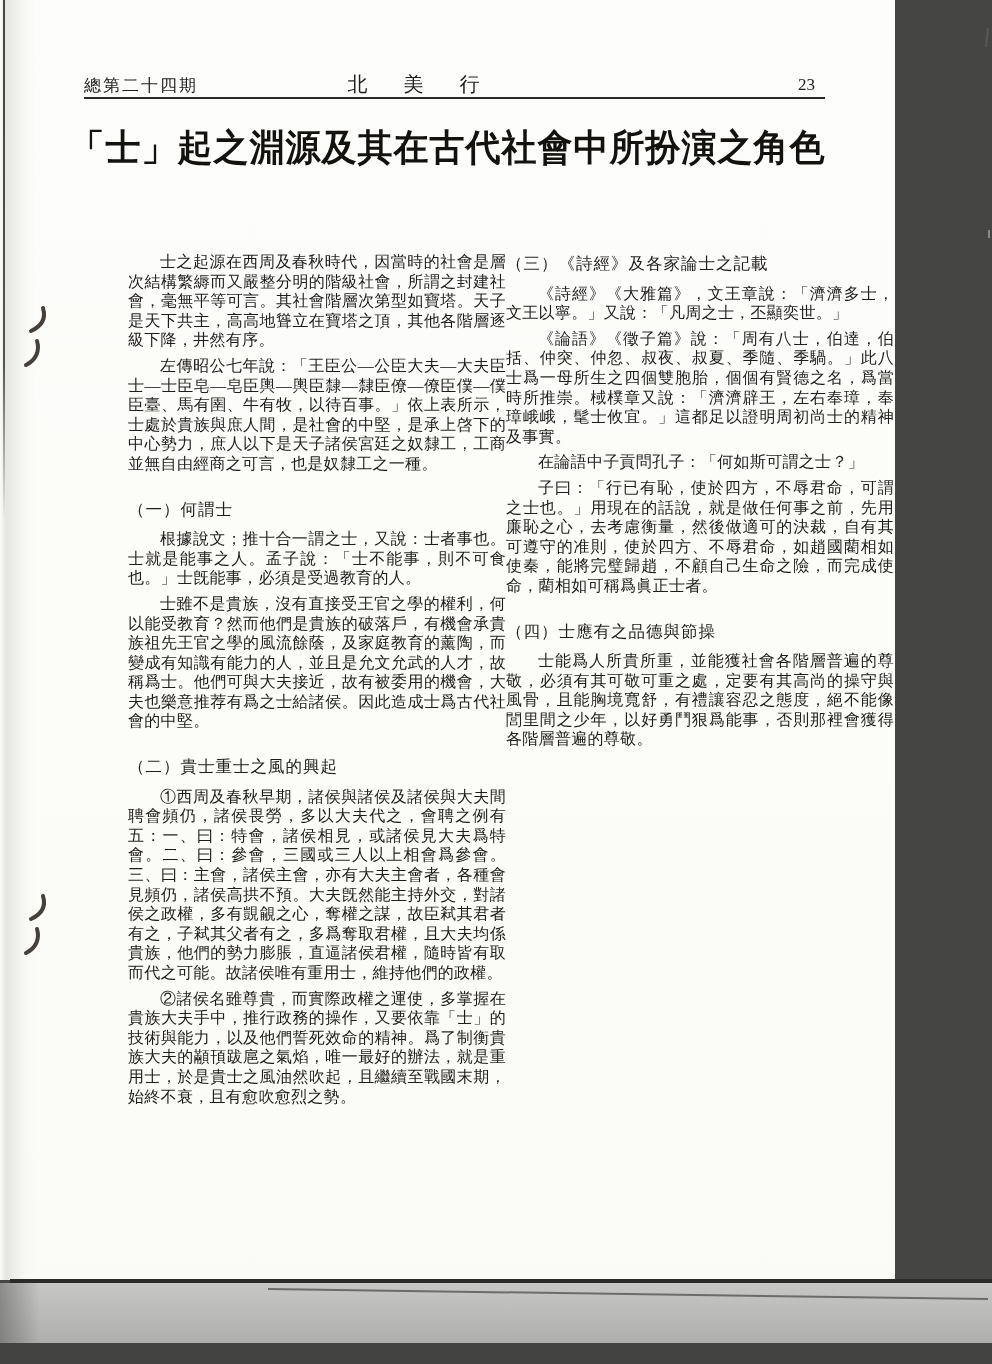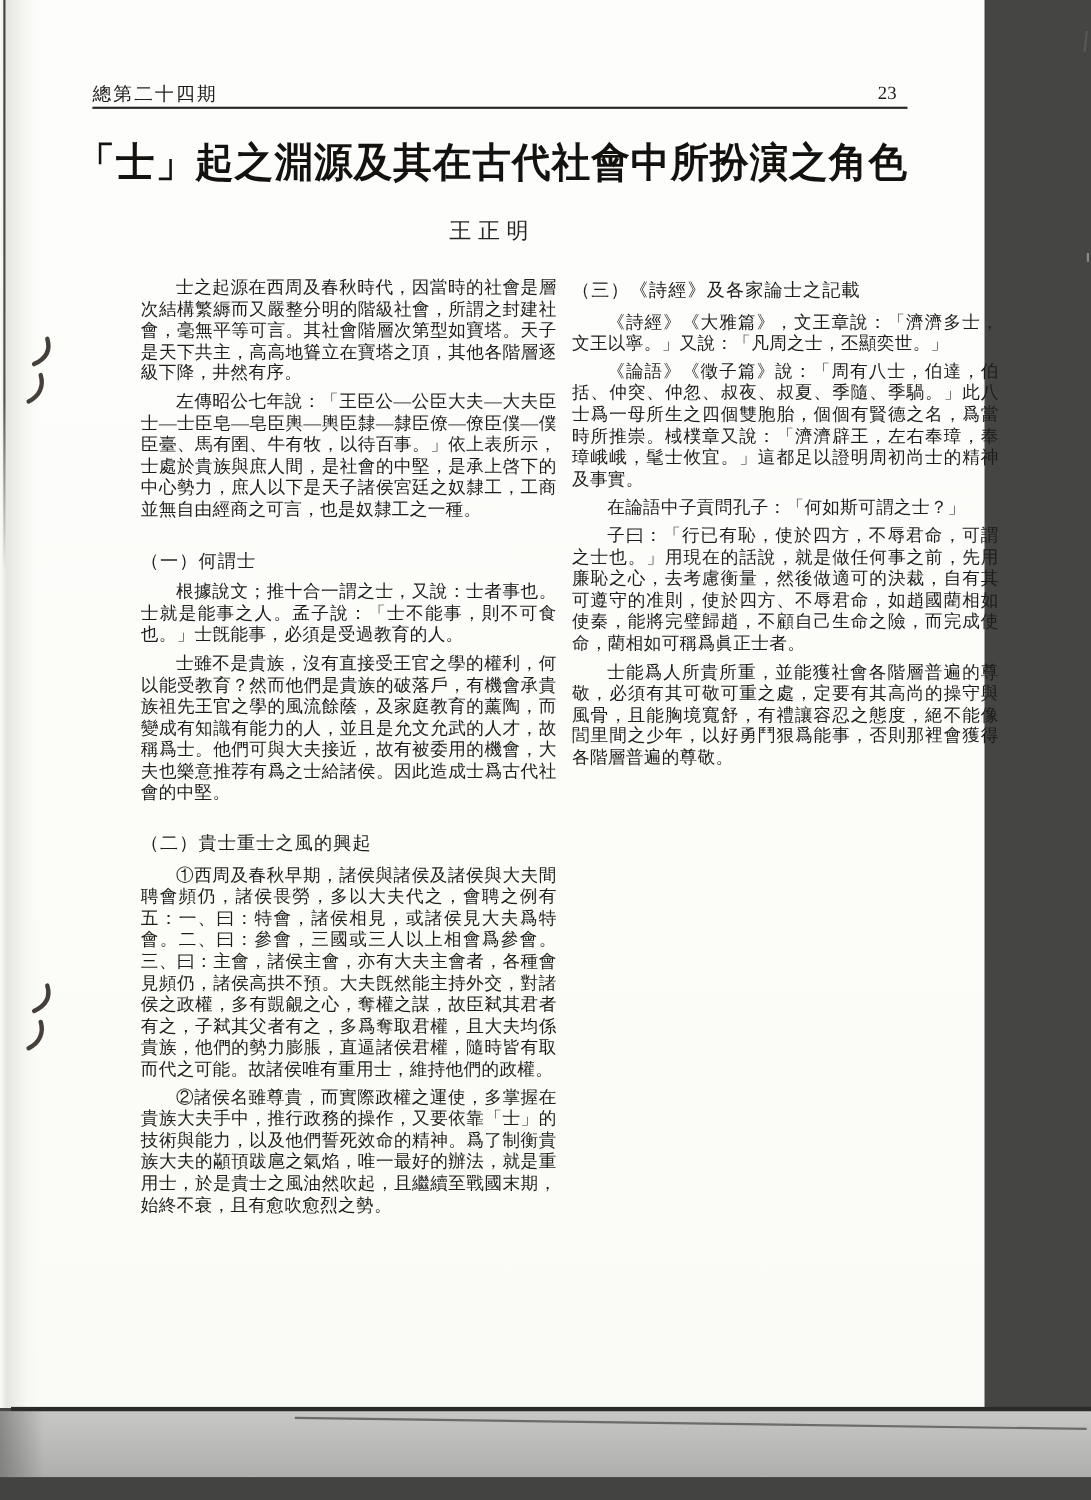--- a/index.html
+++ b/index.html
@@ -40,21 +40,21 @@
     text-align:center;font-size:35px;font-weight:900;letter-spacing:1px;
     color:#14120f;transform:scaleY(1.05);
   }
   .author{
     position:absolute;left:0;right:0;top:196px;
     text-align:center;font-size:20px;letter-spacing:6px;color:#262420;
   }
   
   .cols{
     position:absolute;left:128px;top:252px;width:780px;
-    display:flex;gap:14px;
+    display:flex;
     font-size:16px;line-height:19.6px;letter-spacing:.3px;
     text-align:justify;
   }
   .col{min-width:0;}
   .col-left{width:378px;}
   .col-right{width:388px;}
   .para{margin:0 0 6px 0;text-indent:2em;}
   .sec{margin:26px 0 10px 0;font-size:16.5px;font-weight:normal;letter-spacing:1px;}
   .sec:first-child{margin-top:2px;}
   
@@ -77,43 +77,44 @@
   <svg class="marks marks-top" viewBox="0 0 32 66">
     <path d="M23,4 C26,14 22,22 11,27" fill="none" stroke="#46403a" stroke-width="4" stroke-linecap="round"></path>
     <path d="M17,37 C20,47 16,56 6,61" fill="none" stroke="#46403a" stroke-width="4" stroke-linecap="round"></path>
   </svg>
   <svg class="marks marks-bottom" viewBox="0 0 32 66">
     <path d="M23,4 C26,14 22,22 11,27" fill="none" stroke="#46403a" stroke-width="4" stroke-linecap="round"></path>
     <path d="M17,37 C20,47 16,56 6,61" fill="none" stroke="#46403a" stroke-width="4" stroke-linecap="round"></path>
   </svg>
 
   <span class="hdr-issue">總第二十四期</span>
+  <span class="hdr-journal">北　美　行</span>
   <span class="hdr-page">23</span>
   <div class="hdr-rule"></div>
 
   <h1 class="title">「士」起之淵源及其在古代社會中所扮演之角色</h1>
-  <div class="author">王正明</div>
 
   <div class="cols">
     <div class="col col-left">
         <p class="para">士之起源在西周及春秋時代，因當時的社會是層次結構繁縟而又嚴整分明的階級社會，所謂之封建社會，毫無平等可言。其社會階層次第型如寶塔。天子是天下共主，高高地聳立在寶塔之頂，其他各階層逐級下降，井然有序。</p>
         <p class="para">左傳昭公七年說：「王臣公—公臣大夫—大夫臣士—士臣皂—皂臣輿—輿臣隸—隸臣僚—僚臣僕—僕臣臺、馬有圉、牛有牧，以待百事。」依上表所示，士處於貴族與庶人間，是社會的中堅，是承上啓下的中心勢力，庶人以下是天子諸侯宮廷之奴隸工，工商並無自由經商之可言，也是奴隸工之一種。</p>
         <h3 class="sec">（一）何謂士</h3>
         <p class="para">根據說文；推十合一謂之士，又說：士者事也。士就是能事之人。孟子說：「士不能事，則不可食也。」士旣能事，必須是受過教育的人。</p>
         <p class="para">士雖不是貴族，沒有直接受王官之學的權利，何以能受教育？然而他們是貴族的破落戶，有機會承貴族祖先王官之學的風流餘蔭，及家庭教育的薰陶，而變成有知識有能力的人，並且是允文允武的人才，故稱爲士。他們可與大夫接近，故有被委用的機會，大夫也樂意推荐有爲之士給諸侯。因此造成士爲古代社會的中堅。</p>
         <h3 class="sec">（二）貴士重士之風的興起</h3>
         <p class="para">①西周及春秋早期，諸侯與諸侯及諸侯與大夫間聘會頻仍，諸侯畏勞，多以大夫代之，會聘之例有五：一、曰：特會，諸侯相見，或諸侯見大夫爲特會。二、曰：參會，三國或三人以上相會爲參會。三、曰：主會，諸侯主會，亦有大夫主會者，各種會見頻仍，諸侯高拱不預。大夫旣然能主持外交，對諸侯之政權，多有覬覦之心，奪權之謀，故臣弒其君者有之，子弒其父者有之，多爲奪取君權，且大夫均係貴族，他們的勢力膨脹，直逼諸侯君權，隨時皆有取而代之可能。故諸侯唯有重用士，維持他們的政權。</p>
         <p class="para">②諸侯名雖尊貴，而實際政權之運使，多掌握在貴族大夫手中，推行政務的操作，又要依靠「士」的技術與能力，以及他們誓死效命的精神。爲了制衡貴族大夫的顢頇跋扈之氣焰，唯一最好的辦法，就是重用士，於是貴士之風油然吹起，且繼續至戰國末期，始終不衰，且有愈吹愈烈之勢。</p>
       </div>
     <div class="col col-right">
         <h3 class="sec">（三）《詩經》及各家論士之記載</h3>
         <p class="para">《詩經》《大雅篇》，文王章說：「濟濟多士，文王以寧。」又說：「凡周之士，丕顯奕世。」</p>
         <p class="para">《論語》《徵子篇》說：「周有八士，伯達，伯括、仲突、仲忽、叔夜、叔夏、季隨、季騧。」此八士爲一母所生之四個雙胞胎，個個有賢德之名，爲當時所推崇。棫樸章又說：「濟濟辟王，左右奉璋，奉璋峨峨，髦士攸宜。」這都足以證明周初尚士的精神及事實。</p>
         <p class="para">在論語中子貢問孔子：「何如斯可謂之士？」</p>
         <p class="para">子曰：「行已有恥，使於四方，不辱君命，可謂之士也。」用現在的話說，就是做任何事之前，先用廉恥之心，去考慮衡量，然後做適可的決裁，自有其可遵守的准則，使於四方、不辱君命，如趙國藺相如使秦，能將完璧歸趙，不顧自己生命之險，而完成使命，藺相如可稱爲眞正士者。</p>
+        <h3 class="sec">（四）士應有之品德與節操</h3>
         <p class="para">士能爲人所貴所重，並能獲社會各階層普遍的尊敬，必須有其可敬可重之處，定要有其高尚的操守與風骨，且能胸境寬舒，有禮讓容忍之態度，絕不能像閭里間之少年，以好勇鬥狠爲能事，否則那裡會獲得各階層普遍的尊敬。</p>
       </div>
   </div>
 </div>
 
 <div class="page-edge-line"></div>
 <div class="gray-band"></div>
 <div class="gray-band-corner"></div>
 <div class="under-pages-line"></div>
 <div class="dark-band"></div>

